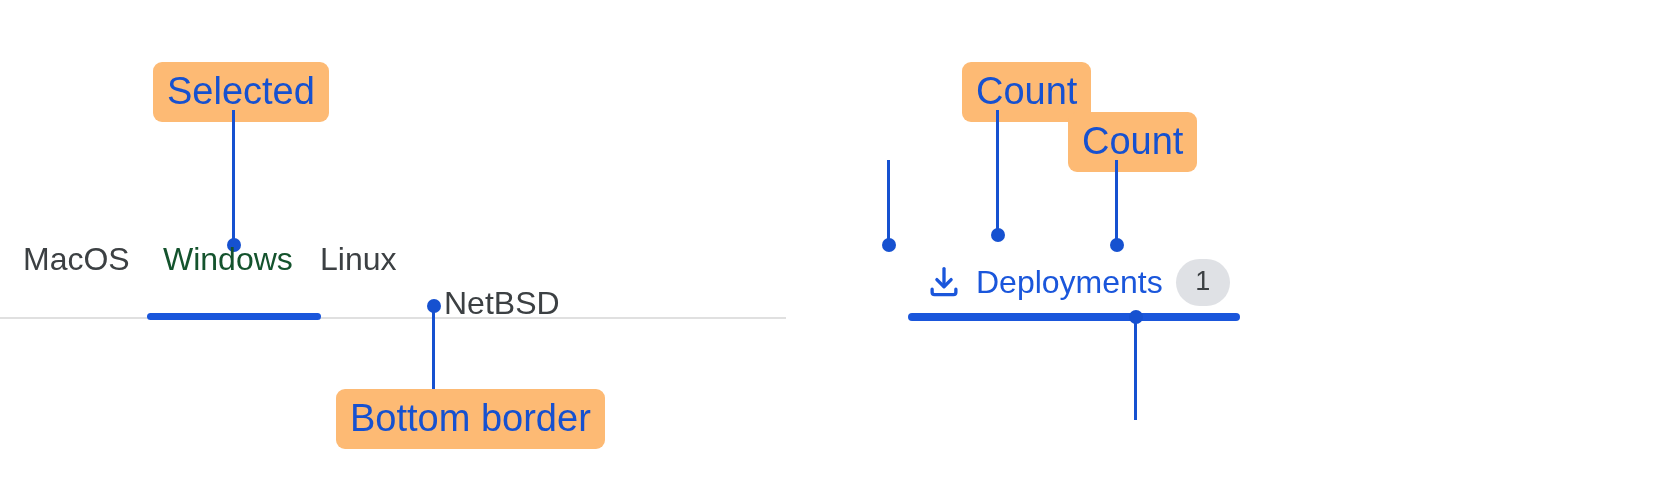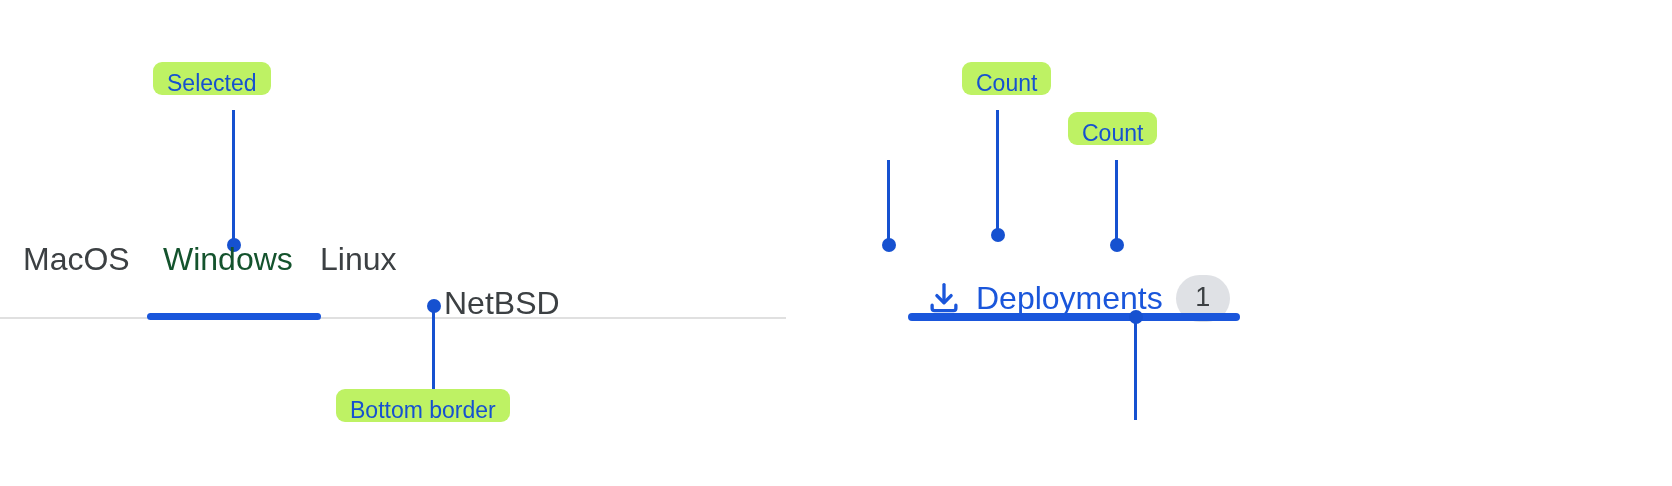--- a/index.html
+++ b/index.html
@@ -15,26 +15,26 @@
     position: relative;
     width: 1672px;
     height: 486px;
     background: #ffffff;
     overflow: hidden;
   }
 
   
   .callout {
     position: absolute;
-    background: #bef264;
+    background: #fdba74;
     color: #1651D0;
-    font-size: 23px;
+    font-size: 38px;
     line-height: 1;
     border-radius: 9px;
-    padding: 10px 14px 0 14px;
+    padding: 10px 14px 12px 14px;
     white-space: nowrap;
     font-family: "Liberation Sans", sans-serif;
   }
 
   
   .conn-line {
     position: absolute;
     width: 3px;
     background: #1651D0;
   }
@@ -85,21 +85,21 @@
   
   .deploy-tab {
     position: absolute;
     left: 908px;
     top: 258px;
     height: 64px;
   }
   .deploy-row {
     position: absolute;
     left: 0;
-    top: 16px;
+    top: 0;
     display: flex;
     align-items: center;
     height: 48px;
     padding-left: 17px;
   }
   .deploy-icon {
     width: 38px;
     height: 38px;
     display: block;
     flex: 0 0 auto;

